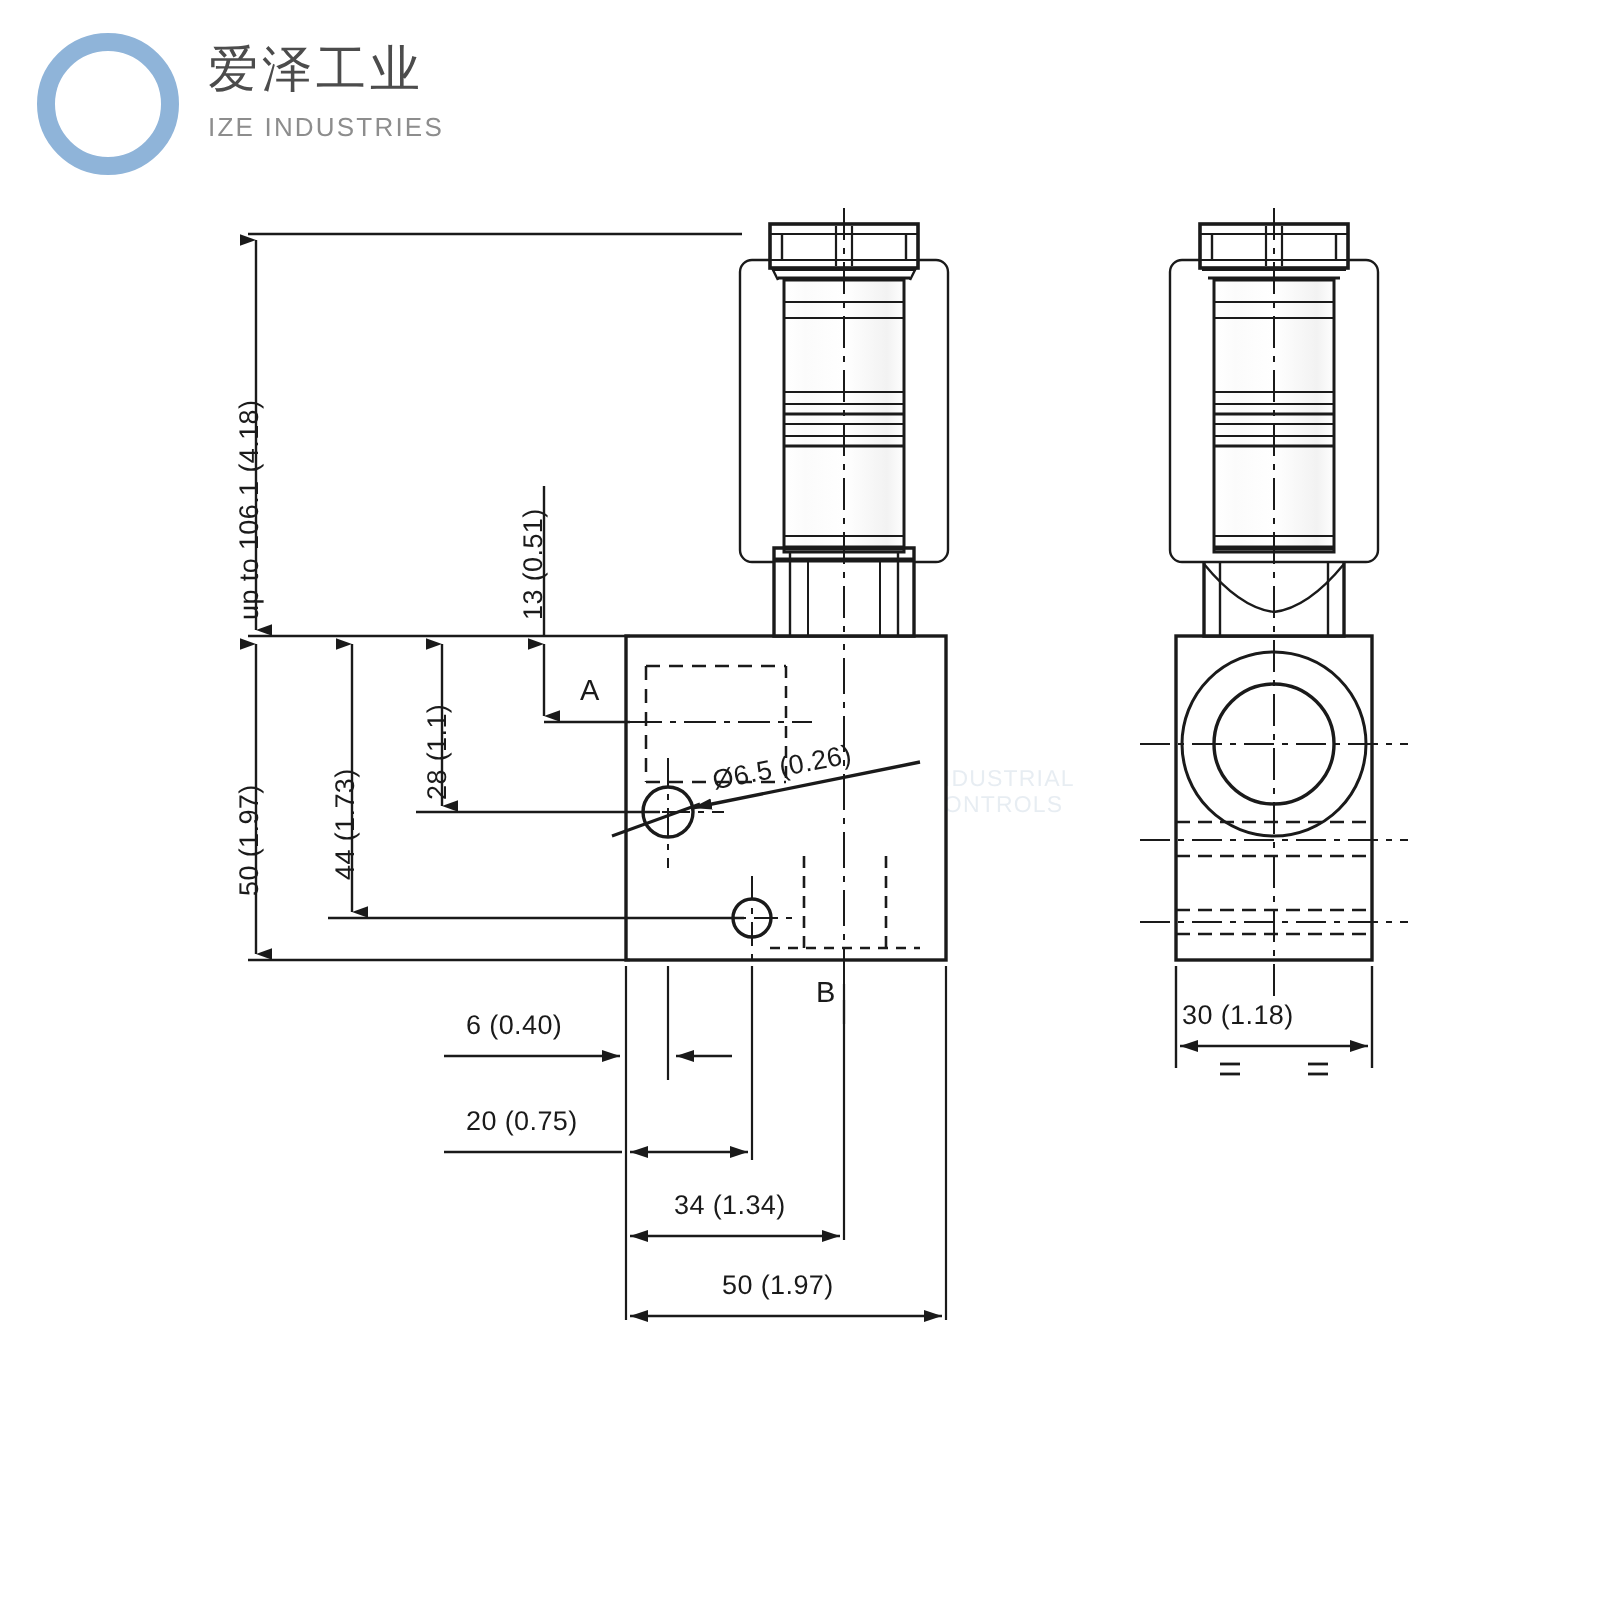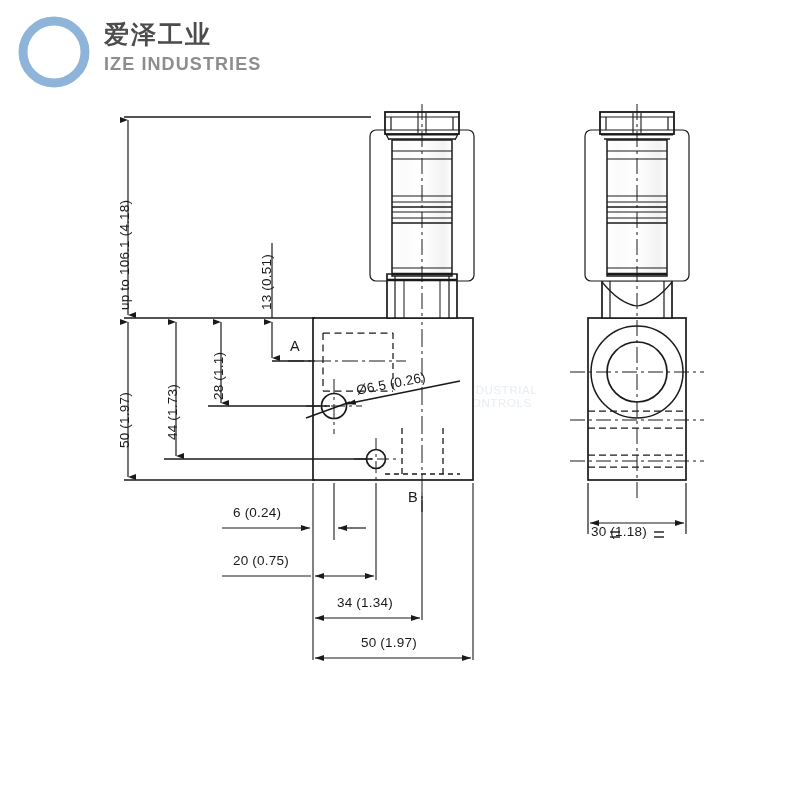--- a/index.html
+++ b/index.html
@@ -21,21 +21,20 @@
     height: 800px;
   }
 
   
   .brand {
     position: absolute;
     left: 18px;
     top: 14px;
     width: 260px;
     height: 78px;
-    font-weight: bold;
   }
   .brand-mark {
     position: absolute;
     left: 0; top: 2px;
     width: 72px; height: 72px;
   }
   .brand-text {
     position: absolute;
     left: 86px;
     top: 6px;
@@ -43,21 +42,21 @@
   }
   .brand-cn {
     font-size: 25px;
     letter-spacing: 2px;
     color: #4c4c4c;
     line-height: 30px;
     font-family: "DejaVu Sans", sans-serif;
     white-space: nowrap;
   }
   .brand-en {
-    font-size: 18px;
+    font-size: 13px;
     letter-spacing: 1.1px;
     color: #8d8d8d;
     line-height: 20px;
     margin-top: 4px;
     white-space: nowrap;
   }
 
   
   #drawing {
     position: absolute;
@@ -437,27 +436,27 @@
   <div class="dim-label vert" style="left:117px; top:448px;">50 (1.97)</div>
 
   <div class="dim-label vert" style="left:165px; top:440px;">44 (1.73)</div>
 
   <div class="dim-label vert" style="left:211px; top:400px;">28 (1.1)</div>
 
   <div class="dim-label vert" style="left:259px; top:310px;">13 (0.51)</div>
 
   <div class="dim-label rot-lead" style="left:355px; top:383px;">Ø6.5 (0.26)</div>
 
-  <div class="dim-label" style="left:233px; top:505px;">6 (0.24)</div>
+  <div class="dim-label" style="left:233px; top:505px;">6 (0.40)</div>
 
   <div class="dim-label" style="left:233px; top:553px;">20 (0.75)</div>
 
   <div class="dim-label" style="left:337px; top:595px;text-align:right;">34 (1.34)</div>
 
   <div class="dim-label" style="left:361px; top:635px;">50 (1.97)</div>
 
-  <div class="dim-label" style="left:591px; top:524px;text-align:center;">30 (1.18)</div>
+  <div class="dim-label" style="left:591px; top:500px;text-align:center;">30 (1.18)</div>
 
   <div class="port-label" style="left:290px; top:338px;">A</div>
 
   <div class="port-label" style="left:408px; top:489px;">B</div>
 
 </div>
 
 </body></html>

